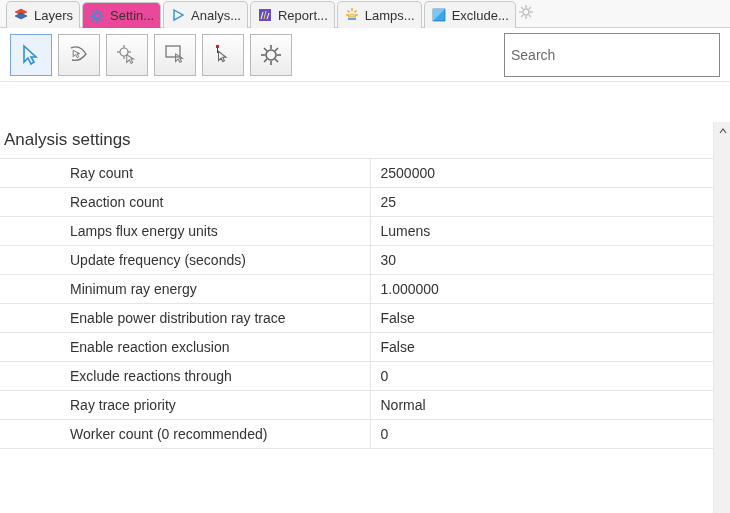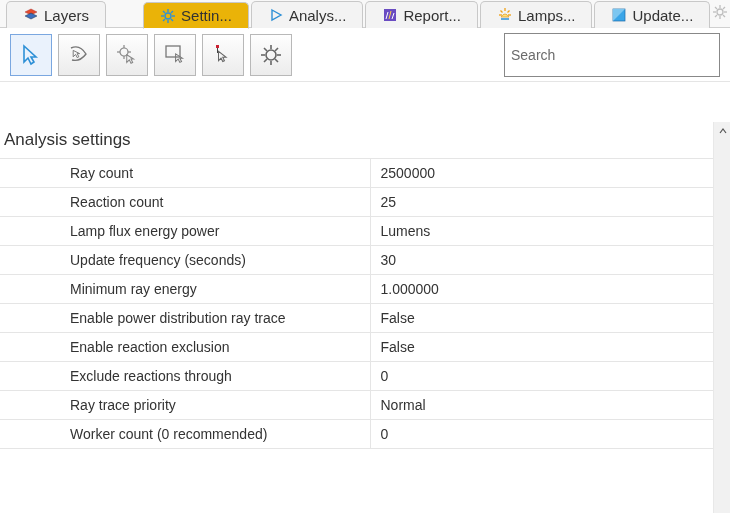--- a/index.html
+++ b/index.html
@@ -19,37 +19,36 @@
     align-items: stretch;
     height: 28px;
     background: #f8f8f8;
     border-bottom: 1px solid #d0d0d0;
     padding-left: 6px;
   }
   .tab {
     display: flex;
     align-items: center;
     gap: 5px;
-    padding: 0 16px;
+    padding: 0 6px;
     border: 1px solid #c8c8c8;
     border-bottom: none;
     border-radius: 5px 5px 0 0;
     background: #f3f3f3;
     margin-right: 2px;
-    font-size: 15px;
+    font-size: 13px;
     cursor: pointer;
     height: 27px;
     margin-top: 1px;
   }
   .tab.active {
-    background: #eab308;
+    background: #ec4899;
     border-bottom: 1px solid #fff;
     position: relative;
     top: 1px;
-    margin-left: 35px;
   }
   .tab .icon { display: flex; align-items: center; }
   .tab-extras {
     display: flex;
     align-items: center;
     padding-right: 6px;
   }
   
   .toolbar-row {
     display: flex;
@@ -190,21 +189,21 @@
     </span>
     <span>Lamps...</span>
   </div>
   <div class="tab">
     <span class="icon">
       <svg width="16" height="16" viewBox="0 0 16 16">
         <rect x="2" y="2" width="12" height="12" fill="#3aa5e8" stroke="#1c6ba8" stroke-width="0.7"></rect>
         <polygon points="2,2 14,2 2,14" fill="#7cc6f0"></polygon>
       </svg>
     </span>
-    <span>Update...</span>
+    <span>Exclude...</span>
   </div>
   <div class="tab-extras">
     <span style="opacity:.45;">
       <svg width="16" height="16" viewBox="0 0 16 16">
         <g fill="none" stroke="#777" stroke-width="1.3">
           <circle cx="8" cy="8" r="3"></circle>
           <line x1="8" y1="1" x2="8" y2="4"></line>
             <line x1="8" y1="12" x2="8" y2="15"></line>
           <line x1="1" y1="8" x2="4" y2="8"></line>
             <line x1="12" y1="8" x2="15" y2="8"></line>
@@ -284,21 +283,21 @@
       <tbody id="settings-body">
           <tr>
             <td>Ray count</td>
             <td>2500000</td>
           </tr>
           <tr>
             <td>Reaction count</td>
             <td>25</td>
           </tr>
           <tr>
-            <td>Lamp flux energy power</td>
+            <td>Lamps flux energy units</td>
             <td>Lumens</td>
           </tr>
           <tr>
             <td>Update frequency (seconds)</td>
             <td>30</td>
           </tr>
           <tr>
             <td>Minimum ray energy</td>
             <td>1.000000</td>
           </tr>

